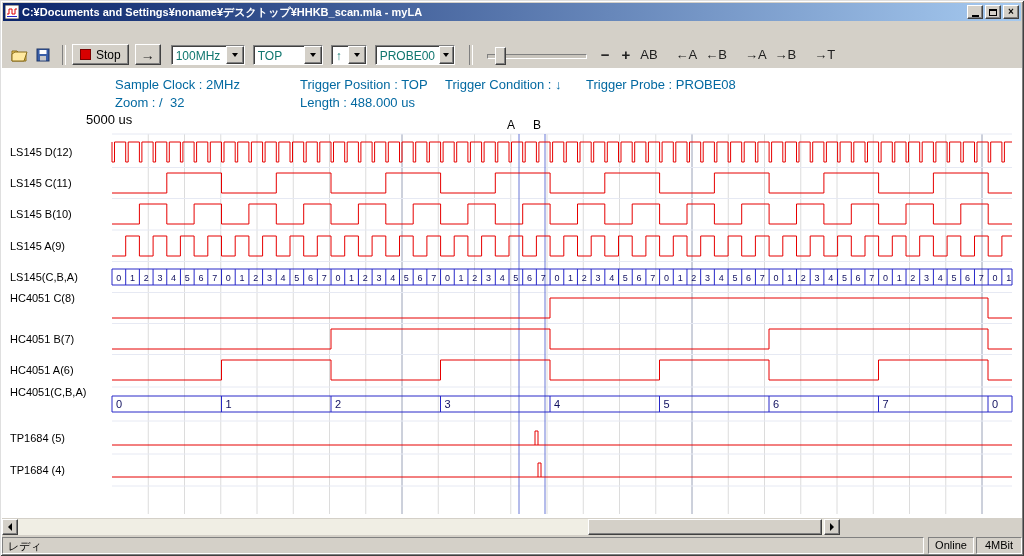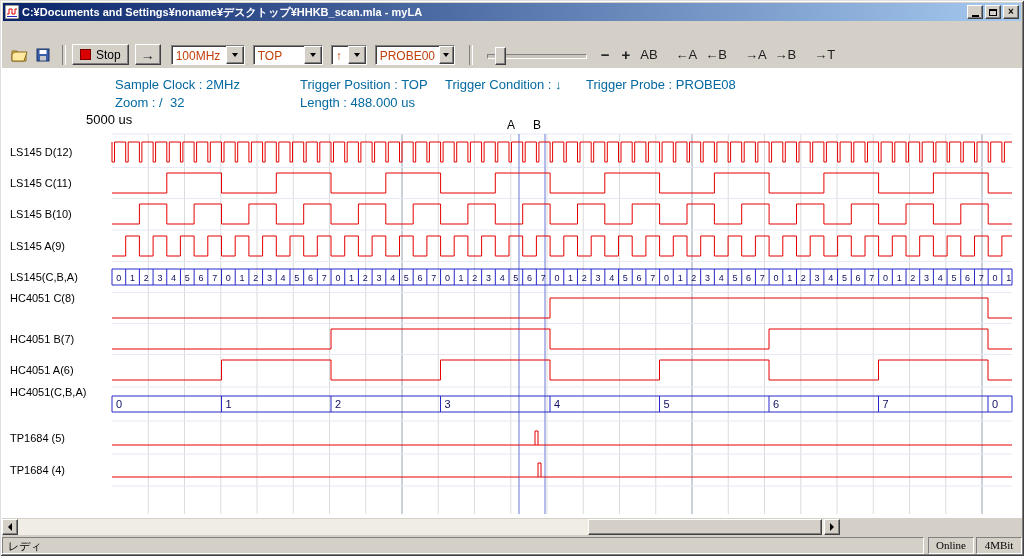--- a/index.html
+++ b/index.html
@@ -28,21 +28,21 @@
   .tool-ico{width:22px;height:20px;display:flex;align-items:center;justify-content:center;margin-right:2px;}
   .sep{width:2px;height:20px;border-left:1px solid #808080;border-right:1px solid #fff;margin:0 6px;}
   .btn{background:#d4d0c8;border:1px solid;border-color:#fff #404040 #404040 #fff;
        box-shadow:inset -1px -1px 0 #808080;display:flex;align-items:center;justify-content:center;
        height:21px;box-sizing:border-box;font-size:12px;color:#000;}
   .stop-btn{padding:0 7px;margin-right:6px;}
   .stop-square{width:9px;height:9px;background:#d80000;border:1px solid #7a0000;margin-right:5px;}
   .run-btn{width:26px;font-size:14px;font-weight:bold;margin-right:10px;color:#202020;}
   .combo{display:flex;height:20px;background:#fff;border:1px solid;border-color:#808080 #fff #fff #808080;
          box-shadow:inset 1px 1px 0 #404040;box-sizing:border-box;margin-right:8px;}
-  .combo-value{font-size:12px;padding:3px 4px 0 4px;color:#c2410c;white-space:pre;flex:1;}
+  .combo-value{font-size:12px;padding:3px 4px 0 4px;color:#0f766e;white-space:pre;flex:1;}
   .combo-arrow{width:16px;background:#d4d0c8;border:1px solid;border-color:#fff #404040 #404040 #fff;
                box-shadow:inset -1px -1px 0 #808080;display:flex;align-items:center;justify-content:center;}
   .tri-down{width:0;height:0;border-left:3px solid transparent;border-right:3px solid transparent;
             border-top:4px solid #000;}
   .slider{position:relative;width:100px;height:20px;margin:0 8px;}
   .slider-track{position:absolute;left:0;right:0;top:9px;height:3px;
                 border:1px solid;border-color:#808080 #fff #fff #808080;background:#c8c4bc;}
   .slider-thumb{position:absolute;left:8px;top:2px;width:9px;height:16px;background:#d4d0c8;
                 border:1px solid;border-color:#fff #404040 #404040 #fff;box-shadow:inset -1px -1px 0 #808080;}
   .tflat{padding:1px 4px;font-size:13px;color:#202020;white-space:pre;}
@@ -59,21 +59,21 @@
   .hscroll{position:absolute;left:2px;top:519px;width:838px;height:16px;background:#f0eee4;}
   .sc-btn{position:absolute;top:0;width:16px;height:16px;background:#d4d0c8;border:1px solid;
           border-color:#fff #404040 #404040 #fff;box-shadow:inset -1px -1px 0 #808080;box-sizing:border-box;
           display:flex;align-items:center;justify-content:center;}
   .sc-left{left:0;} .sc-right{right:0;}
   .tri-left{width:0;height:0;border-top:4px solid transparent;border-bottom:4px solid transparent;border-right:4px solid #000;}
   .tri-right{width:0;height:0;border-top:4px solid transparent;border-bottom:4px solid transparent;border-left:4px solid #000;}
   .sc-thumb{position:absolute;left:586px;top:0;width:234px;height:16px;background:#d4d0c8;border:1px solid;
             border-color:#fff #404040 #404040 #fff;box-shadow:inset -1px -1px 0 #808080;box-sizing:border-box;}
   
-  .statusbar{position:absolute;left:2px;top:537px;width:1020px;height:17px;display:flex;align-items:stretch;font-family:Liberation Serif, serif;}
+  .statusbar{position:absolute;left:2px;top:537px;width:1020px;height:17px;display:flex;align-items:stretch;}
   .spanel{border:1px solid;border-color:#808080 #fff #fff #808080;font-size:11px;color:#000;
           padding:1px 5px;box-sizing:border-box;white-space:pre;}
   .spanel.ready{flex:1;margin-right:2px;}
   .spanel.small{width:46px;text-align:center;margin-left:2px;}
 </style>
 </head>
 <body>
 
 <div class="window">
 

